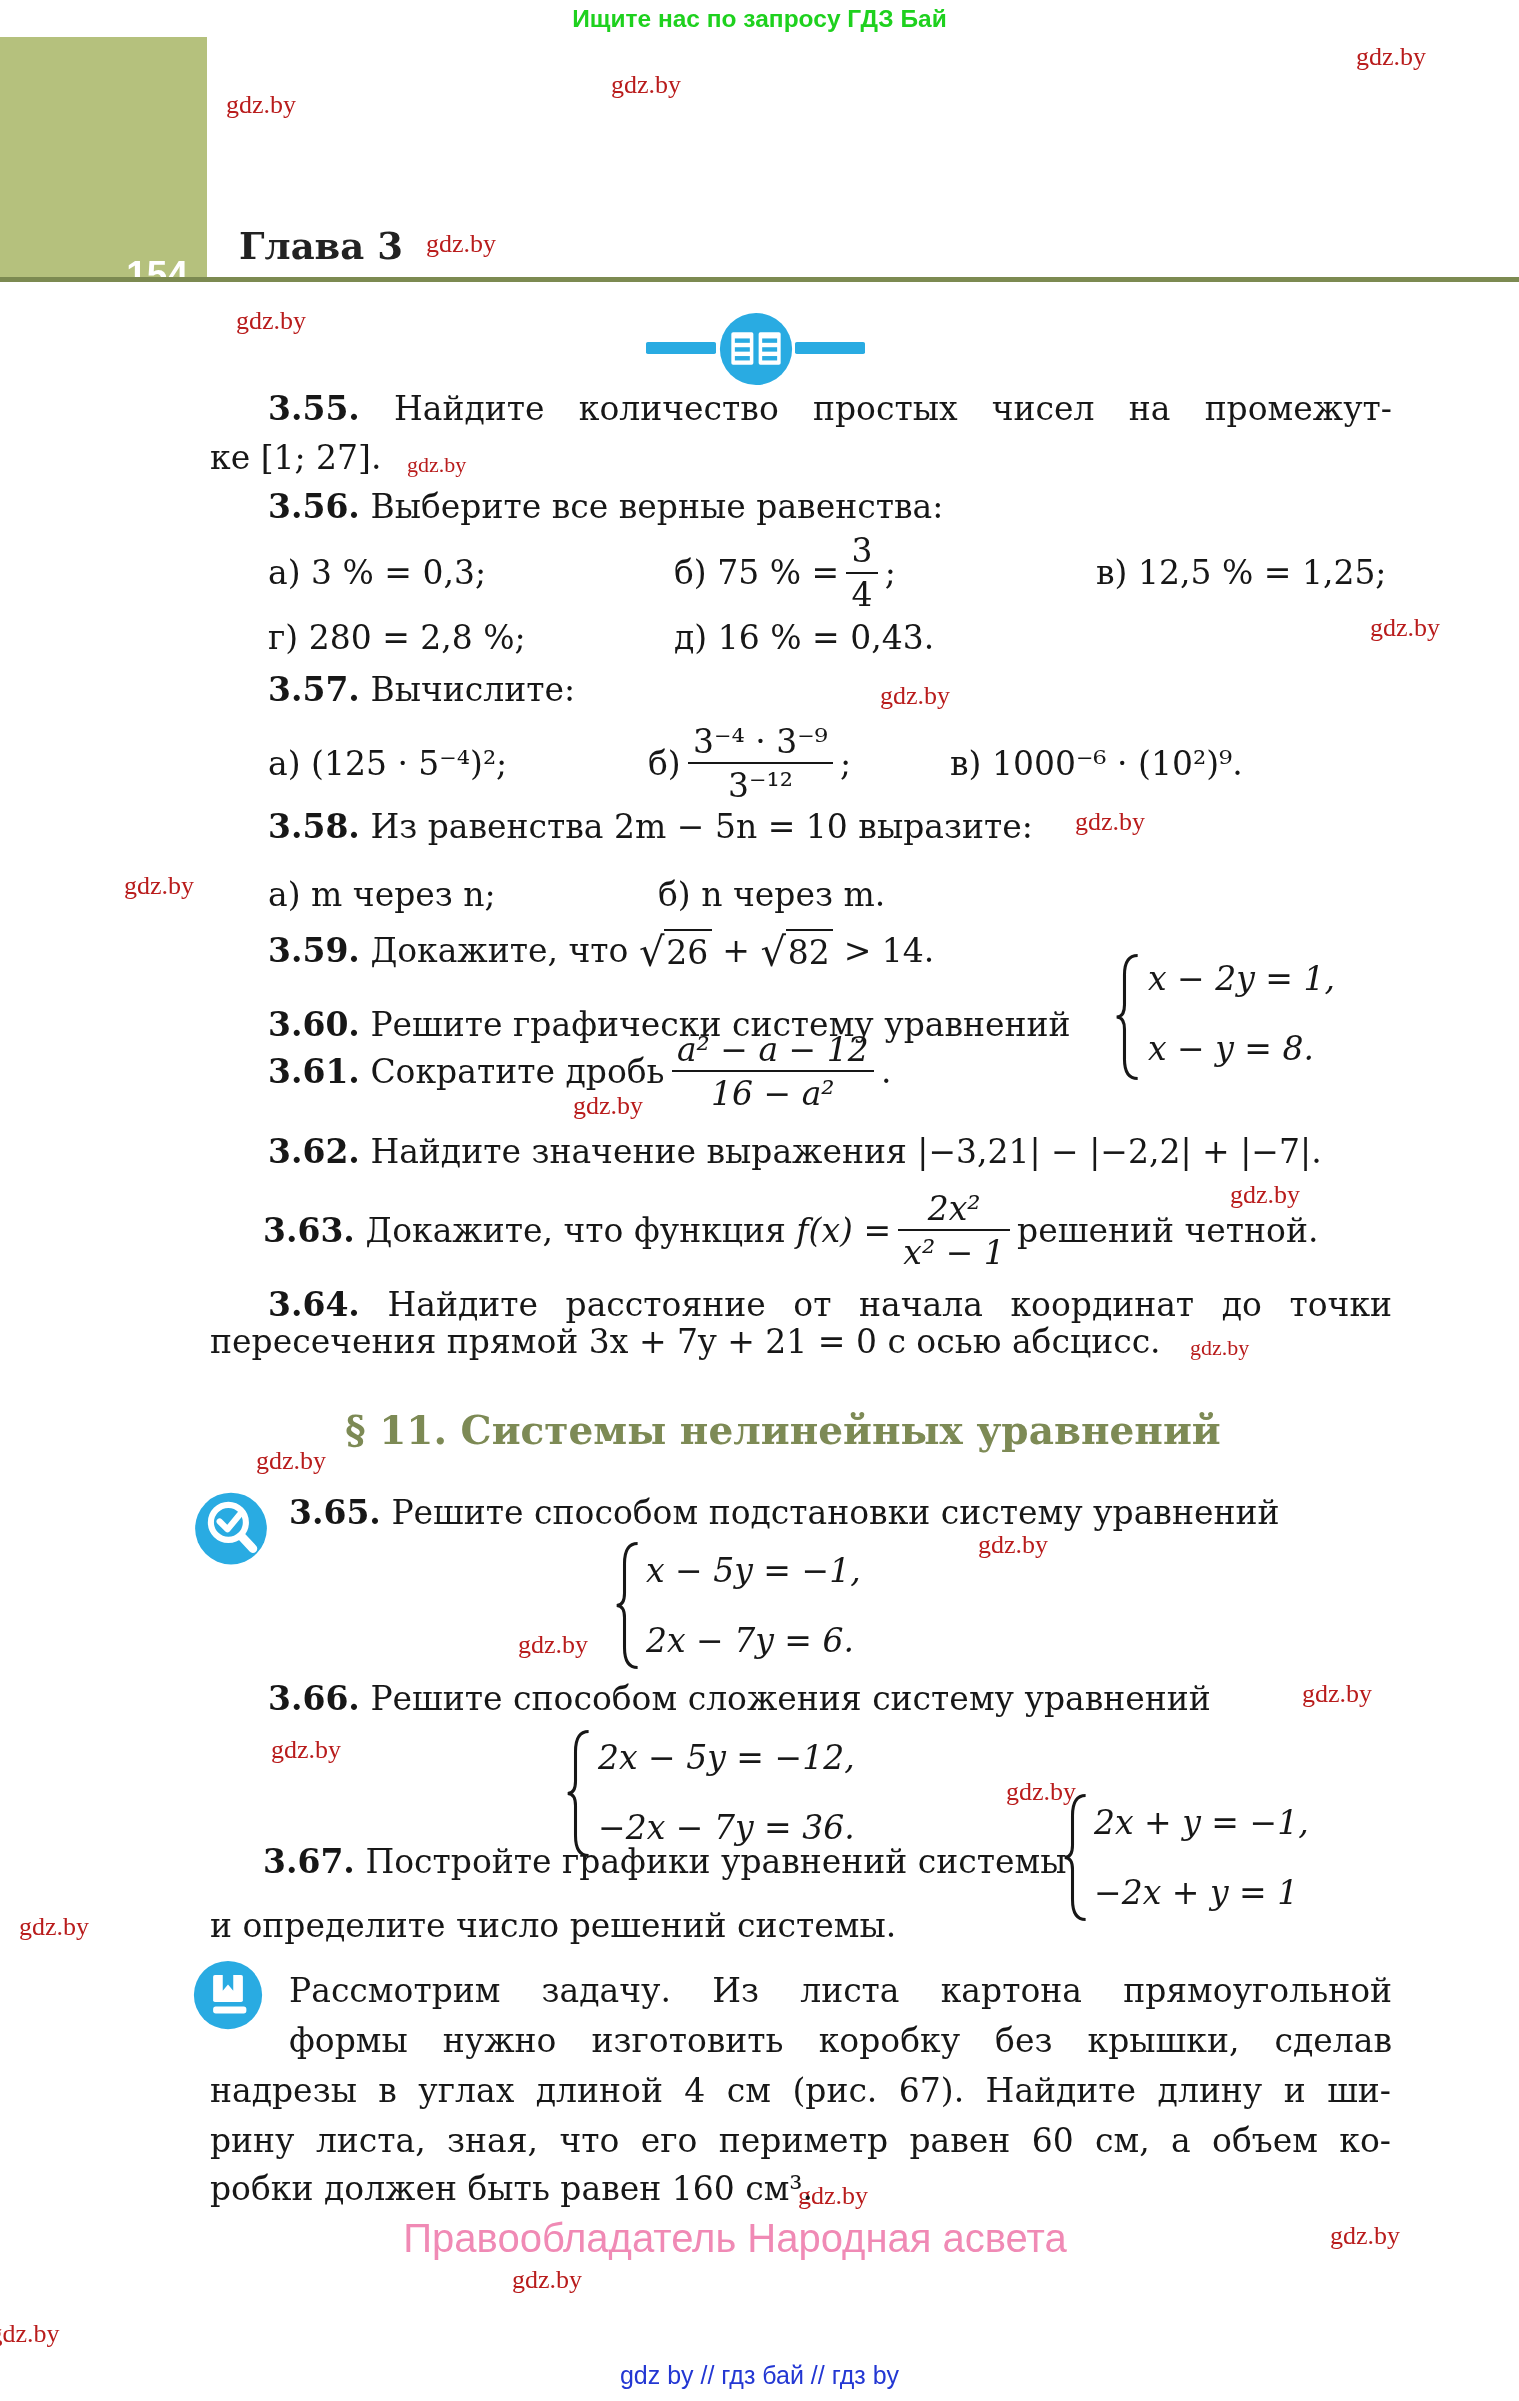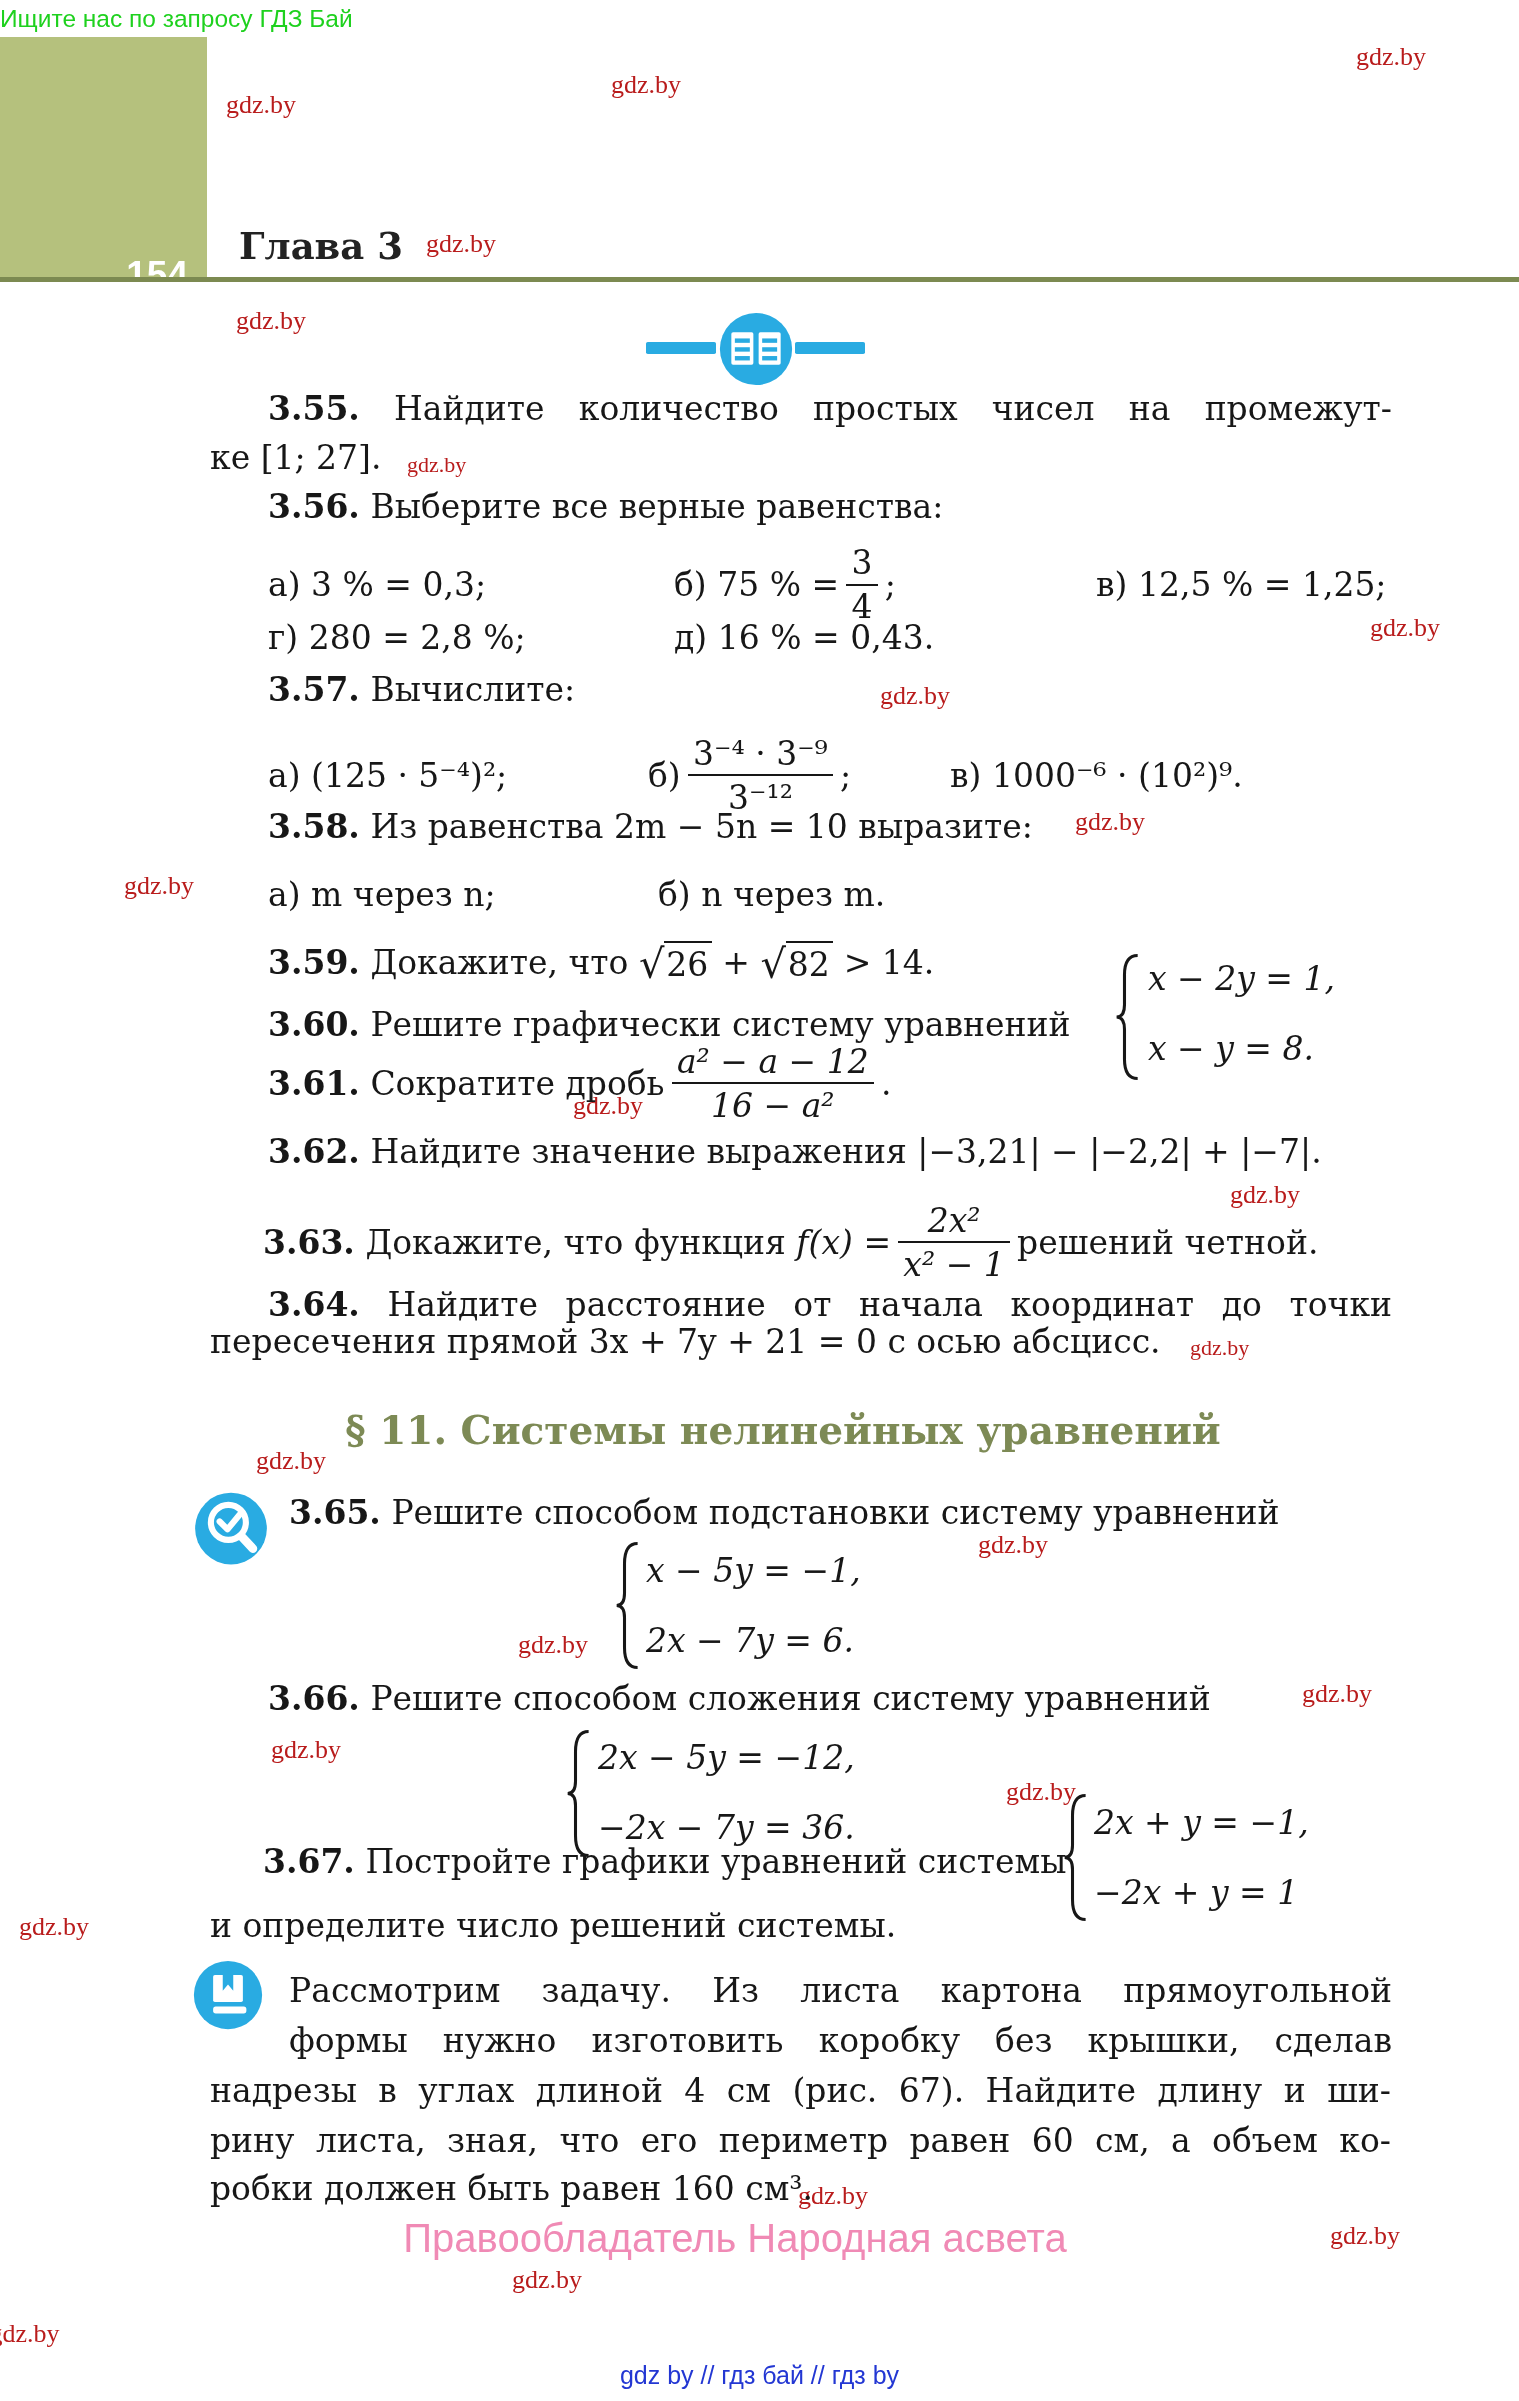--- a/index.html
+++ b/index.html
@@ -1,36 +1,36 @@
 <!DOCTYPE html>
 <html style="font-size:14px"><head>
 <meta charset="utf-8">
 <style>
   html,body{margin:0;padding:0;background:#ffffff;}
   .page{position:relative;width:1519px;height:2401px;background:#ffffff;overflow:hidden;
         font-family:"DejaVu Serif",serif;color:#171717;}
   
-  .banner{position:absolute;top:5.3px;left:0;right:0;text-align:left;
-          font-family:"Liberation Sans",sans-serif;font-size:24.5px;color:#1ed11e;}
+  .banner{position:absolute;top:5.3px;left:0;right:0;text-align:center;
+          font-family:"Liberation Sans",sans-serif;font-size:24.5px;color:#1ed11e;font-weight:bold;}
   .band{position:absolute;left:0;top:37px;width:207px;height:241px;background:#b5c17d;}
   .pageno{position:absolute;left:0;top:226px;width:188px;text-align:right;
           font-family:"Liberation Sans",sans-serif;font-weight:bold;font-size:37px;color:#ffffff;margin-top:28px;}
   .chapter{position:absolute;left:239px;top:224px;font-weight:bold;font-size:37px;color:#222;}
   .rule{position:absolute;left:0;top:277px;width:1519px;height:5.3px;background:#7c8a51;}
   
   .wm{position:absolute;font-family:Liberation Serif, serif;font-size:26px;color:#b91c1c;white-space:nowrap;}
   .wm.small{font-size:22px;}
   
   .divbar{position:absolute;top:342px;height:12.3px;width:70px;background:#29abe2;border-radius:1.8px;}
   .divicon{position:absolute;left:719px;top:312px;}
   
   .bl{position:absolute;font-size:33px;line-height:40px;white-space:nowrap;}
   .jl{white-space:normal;text-align:justify;text-align-last:justify;}
   .pn{font-weight:bold;}
-  .fx{position:absolute;display:flex;align-items:center;font-size:33px;white-space:nowrap;margin-top:12px;}
+  .fx{position:absolute;display:flex;align-items:center;font-size:33px;white-space:nowrap;}
   .frac{display:inline-block;text-align:center;margin:0 7px;vertical-align:middle;}
   .frac .fn{display:block;padding:0 5.3px 3.5px 5.3px;line-height:35px;}
   .frac .fd{display:block;border-top:2.6px solid #171717;padding:3.5px 5.3px 0 5.3px;line-height:35px;}
   .it{font-style:italic;}
   .sq{border-top:2.6px solid #171717;padding:2.6px 3.5px 0 1.8px;}
   .rad{font-size:40px;position:relative;top:1.8px;}
   .sys{position:absolute;}
   .sys .eq{position:absolute;font-size:33px;font-style:italic;white-space:nowrap;}
   .bracesvg{position:absolute;}
   .sec{position:absolute;left:210px;top:1407px;width:1146px;text-align:center;

